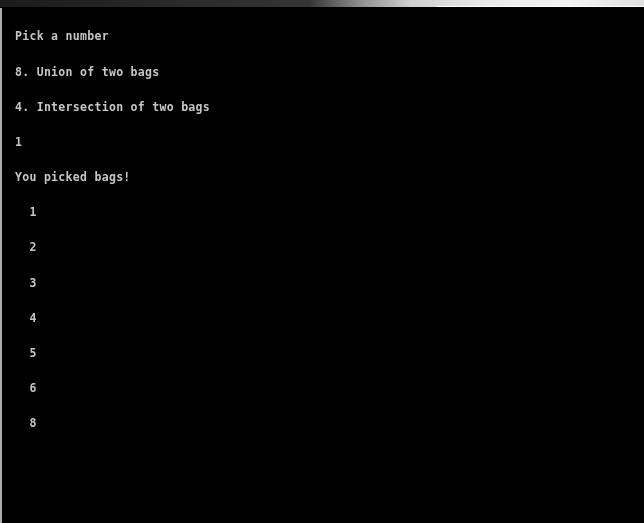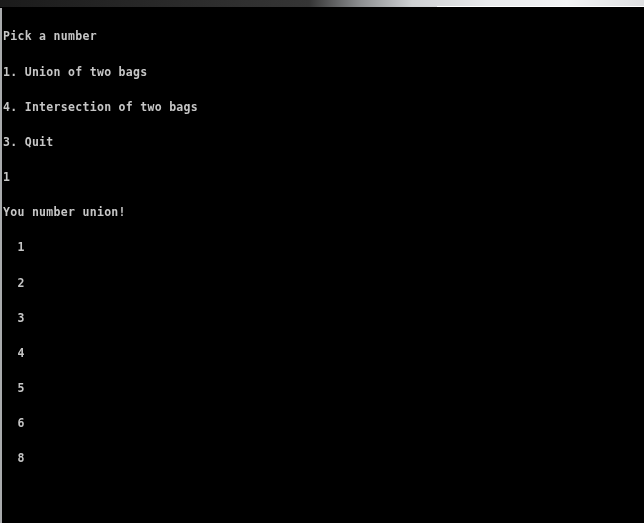--- a/index.html
+++ b/index.html
@@ -81,40 +81,40 @@
     font-size: 11.5px;
     line-height: 11.72px;
     letter-spacing: 0.30px;
     white-space: pre;
     font-weight: bold;
     -webkit-font-smoothing: none;
   }
   #console-text .line {
     height: 11.72px;
     white-space: pre;
+    padding-left: 12px;
   }
 </style>
 </head>
 <body>
 
 <div id="window">
 
   <div id="title-strip"></div>
   <div id="title-highlight"></div>
   <div id="title-shadow"></div>
 
   <div id="left-border"></div>
 
   <div id="console-text">
     <div class="line">Pick a number</div>
-    <div class="line">1. Union of two bags</div>
+    <div class="line">8. Union of two bags</div>
     <div class="line">4. Intersection of two bags</div>
-    <div class="line">3. Quit</div>
     <div class="line">1</div>
-    <div class="line">You number union!</div>
+    <div class="line">You picked bags!</div>
     <div class="line">  1</div>
     <div class="line">  2</div>
     <div class="line">  3</div>
     <div class="line">  4</div>
     <div class="line">  5</div>
     <div class="line">  6</div>
     <div class="line">  8</div>
     
     
     

